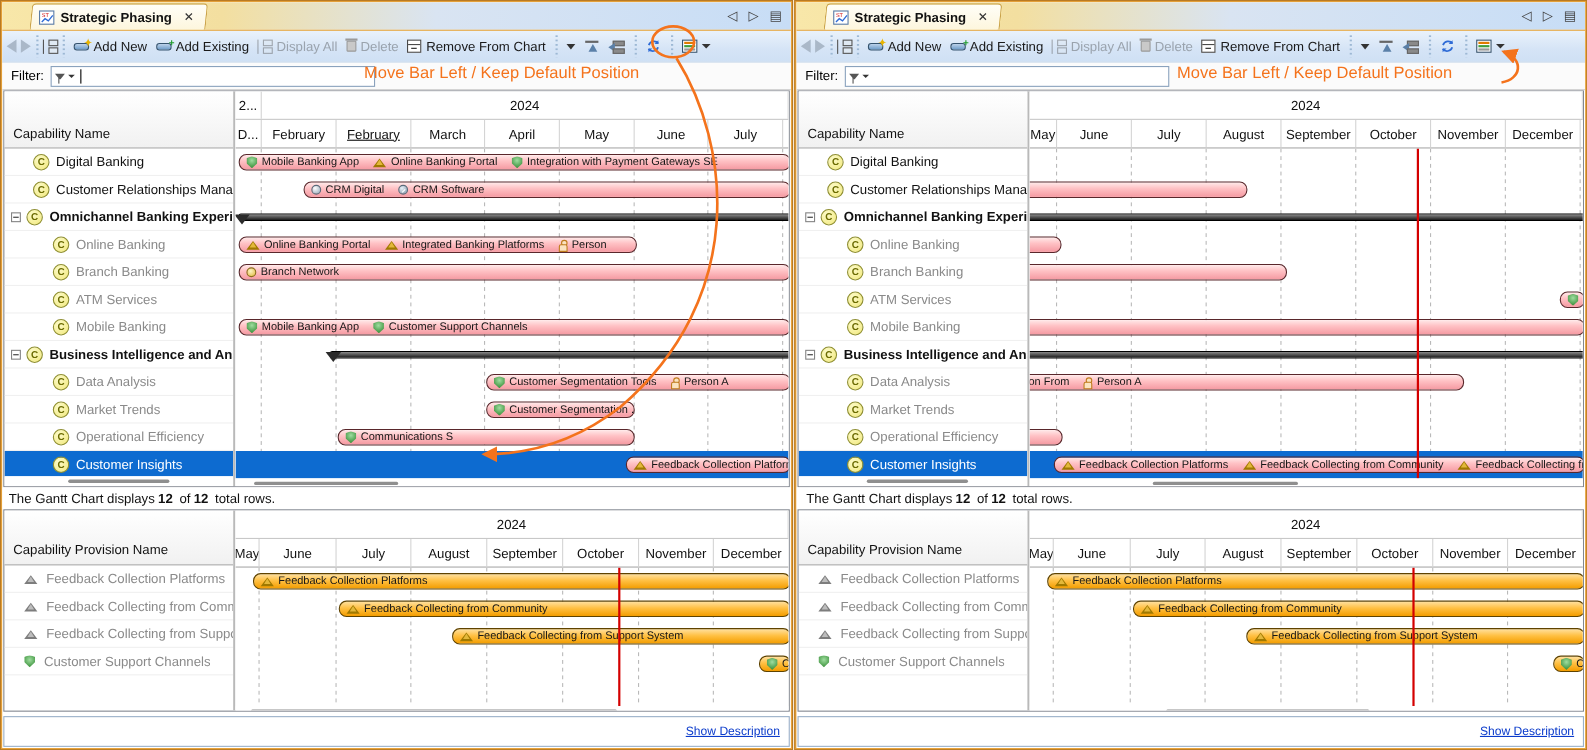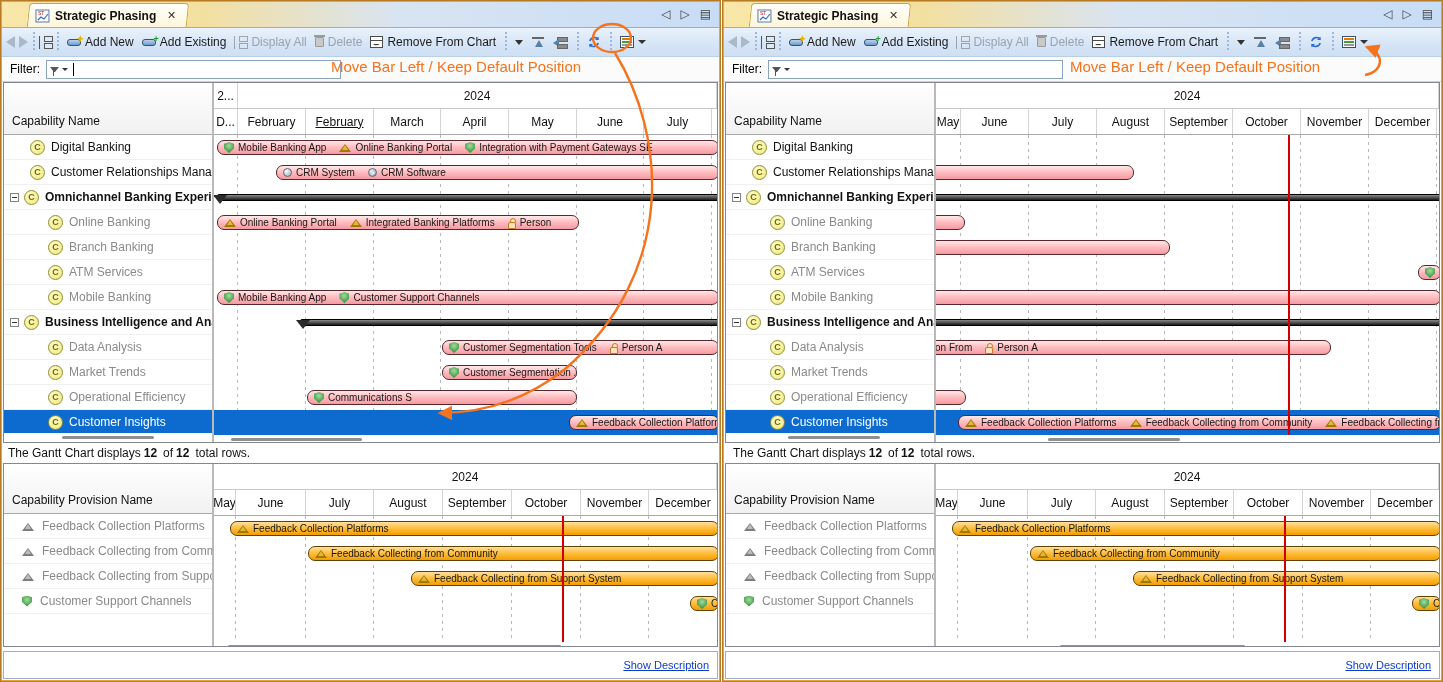--- a/index.html
+++ b/index.html
@@ -333,21 +333,21 @@
                 <span class="bar-label">
                   <span class="i-shield"></span>
                   <span>Integration with Payment Gateways SE</span>
                 </span>
               </div>
             </div>
             <div class="g-row" style="top: 25px;">
               <div class="bar " style="left: 62px; width: 443px;">
                 <span class="bar-label">
                   <span class="i-sphere"></span>
-                  <span>CRM System</span>
+                  <span>CRM Digital</span>
                 </span>
                 <span class="bar-label">
                   <span class="i-disc"></span>
                   <span>CRM Software</span>
                 </span>
               </div>
             </div>
             <div class="g-row" style="top: 50px;">
               <div class="bar summary" style="left: 3px; width: 502px;"></div>
               <div class="sum-marker" style="left: -1px;"></div>
@@ -358,20 +358,28 @@
                   <span class="i-prov"></span>
                   <span>Online Banking Portal</span>
                 </span>
                 <span class="bar-label">
                   <span class="i-prov"></span>
                   <span>Integrated Banking Platforms</span>
                 </span>
                 <span class="bar-label">
                   <span class="i-person"></span>
                   <span>Person</span>
+                </span>
+              </div>
+            </div>
+            <div class="g-row" style="top: 100px;">
+              <div class="bar " style="left: 3px; width: 502px;">
+                <span class="bar-label">
+                  <span class="i-clock"></span>
+                  <span>Branch Network</span>
                 </span>
               </div>
             </div>
             <div class="g-row" style="top: 125px;"></div>
             <div class="g-row" style="top: 150px;">
               <div class="bar " style="left: 3px; width: 502px;">
                 <span class="bar-label">
                   <span class="i-shield"></span>
                   <span>Mobile Banking App</span>
                 </span>

